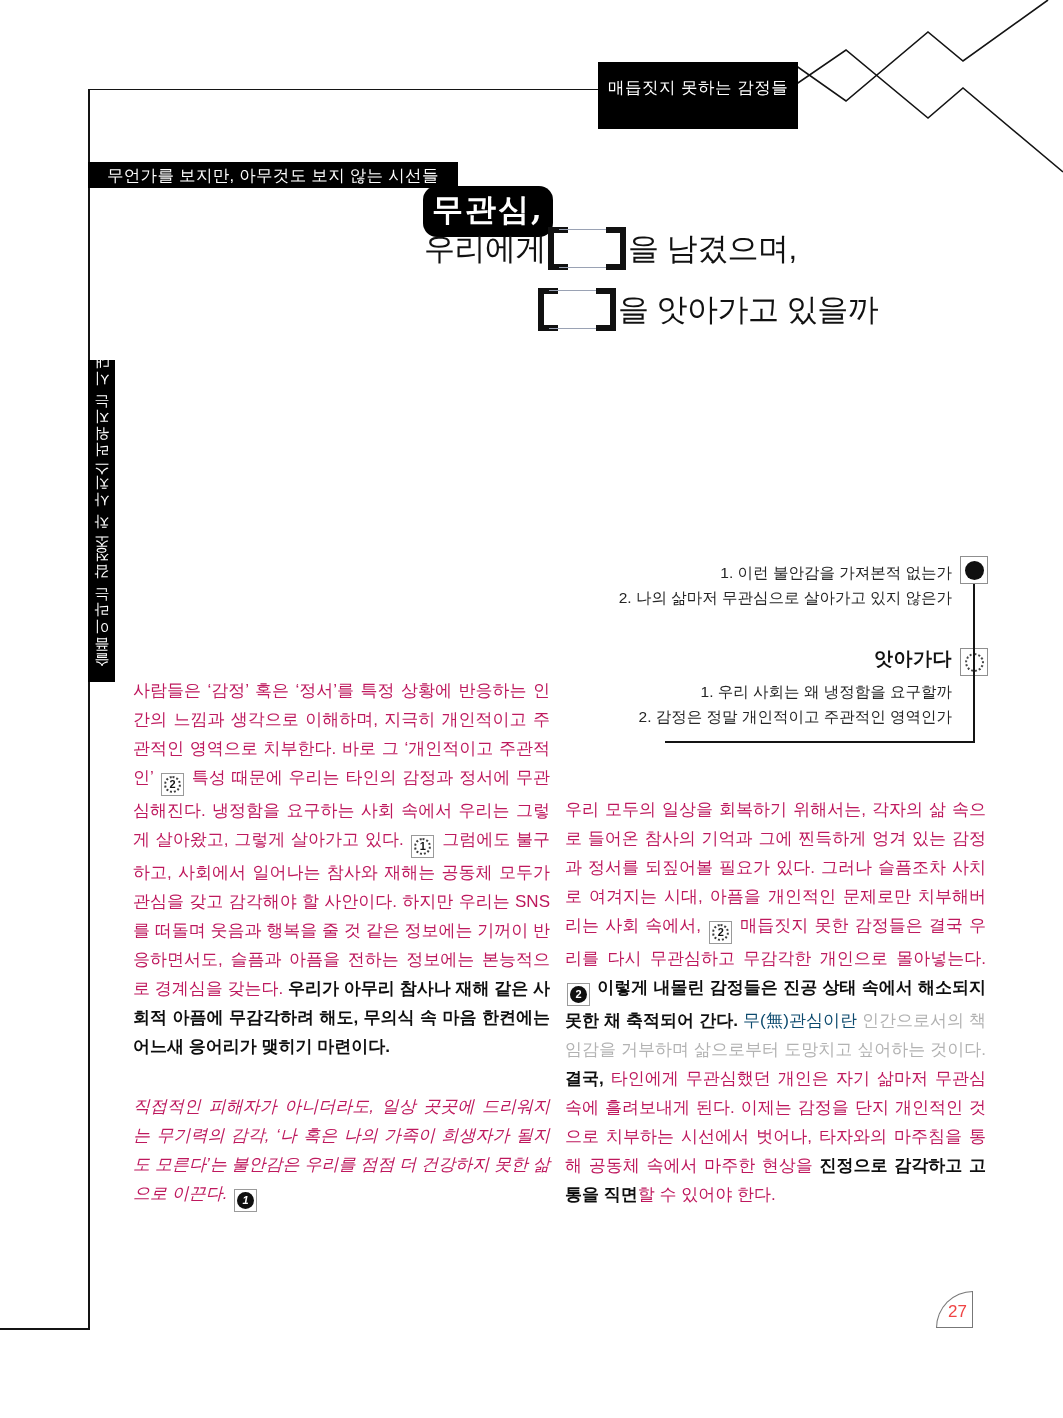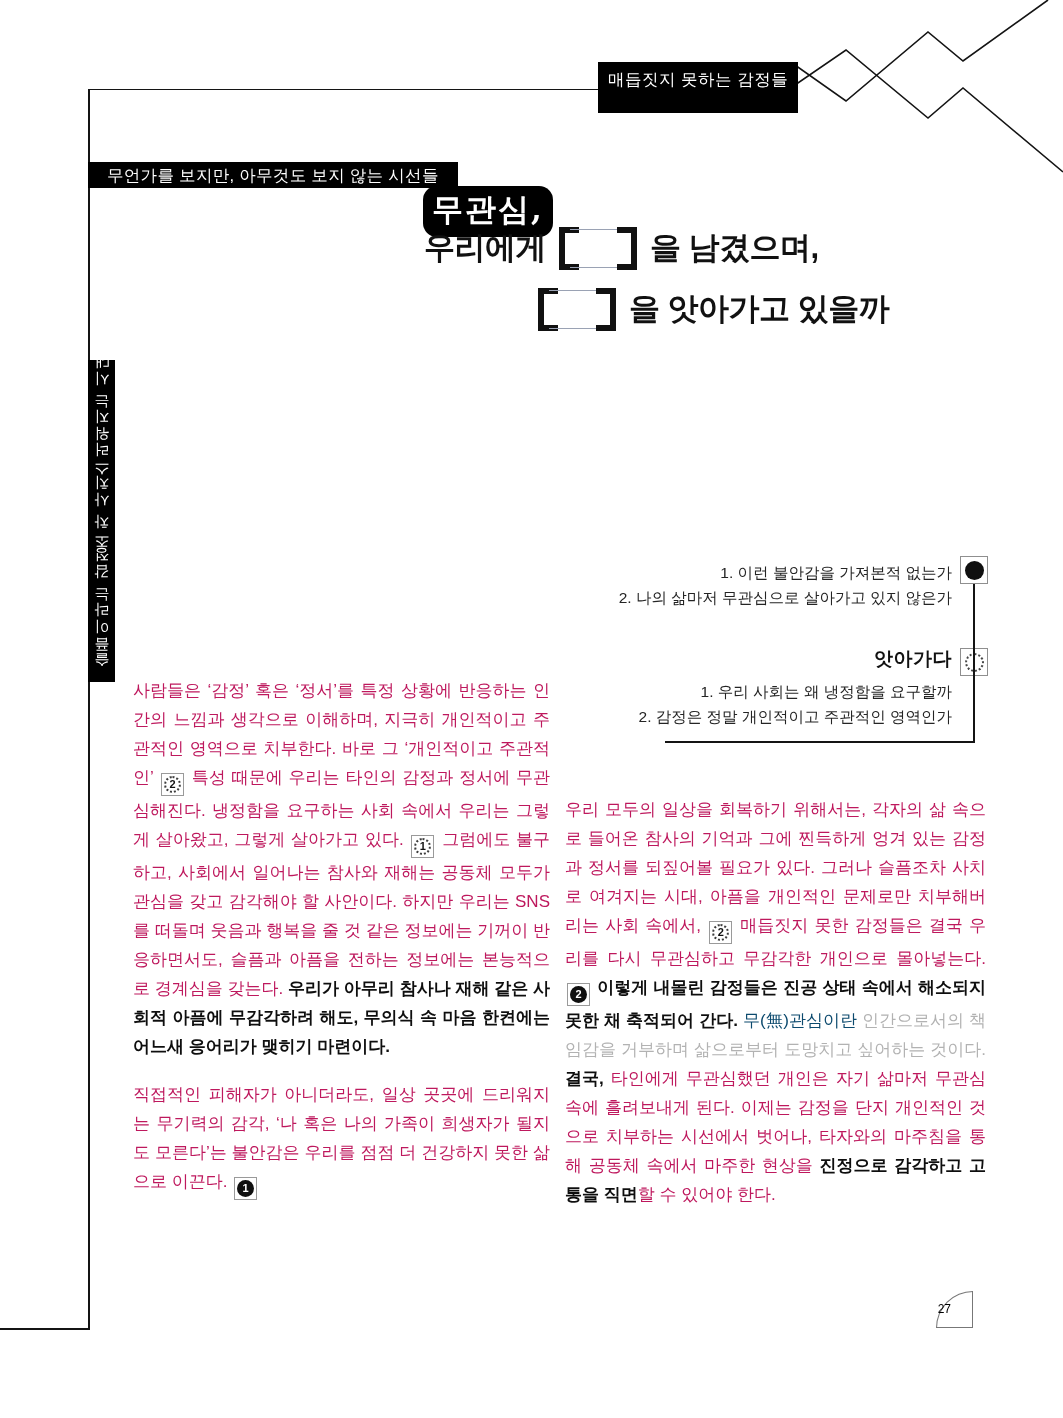--- a/index.html
+++ b/index.html
@@ -4,32 +4,32 @@
 <style>
   html,body{margin:0;padding:0;background:#e8e8e8;}
   #page{position:relative;width:1063px;height:1418px;background:#ffffff;margin:0 auto;
         font-family:"Liberation Sans",sans-serif;color:#1e1e1e;overflow:hidden;}
 
   
   .hline,.vline{position:absolute;background:#141414;}
 
   
   .tag{position:absolute;background:#000;color:#fff;white-space:nowrap;}
-  #tag-knot{left:598px;top:62px;height:43px;line-height:27px;font-size:16.5px;padding:4px 10px;letter-spacing:.5px;}
+  #tag-knot{left:598px;top:62px;height:43px;line-height:27px;font-size:16.5px;padding:12px 10px;letter-spacing:.5px;}
   #tag-gaze{left:88px;top:162px;height:26px;line-height:26px;font-size:16.5px;padding:0 19px;letter-spacing:.3px;}
 
   
   #zigzag{position:absolute;left:778px;top:0;}
 
   
   #title-word{position:absolute;left:423px;top:186px;background:#000;color:#fff;
       font-family:"DejaVu Serif",serif;font-size:31px;font-weight:700;letter-spacing:2px;
       padding:3px 9px 6px 9px;border-radius:14px;}
-  .title-line{position:absolute;display:flex;align-items:flex-start;gap:13px;font-size:31px;
-      font-weight:700;color:#111;letter-spacing:-0.5px;white-space:nowrap;}
+  .title-line{position:absolute;display:flex;align-items:flex-end;gap:2px;font-size:31px;
+      font-weight:400;color:#111;letter-spacing:-0.5px;white-space:nowrap;}
   #title-line1{left:424px;top:227px;}
   #title-line2{left:538px;top:288px;}
   .blank-box{position:relative;display:inline-block;width:78px;height:43px;}
   .bk-l{position:absolute;left:0;top:0;bottom:0;width:14px;border:6px solid #111;border-right:none;}
   .bk-r{position:absolute;right:0;top:0;bottom:0;width:14px;border:6px solid #111;border-left:none;}
   .bk-top{position:absolute;left:11px;right:11px;top:2px;height:1px;background:#9aa2b4;}
   .bk-bot{position:absolute;left:11px;right:11px;bottom:2px;height:1px;background:#9aa2b4;}
 
   
   #side-tag{position:absolute;left:88px;top:360px;width:27px;height:322px;background:#000;color:#fff;
@@ -48,38 +48,38 @@
   #seal-box-take{left:960px;top:648px;}
   .seal{width:19px;height:19px;border-radius:50%;box-sizing:border-box;}
   .seal-filled{background:#101010;border:2.5px dotted #101010;}
   .seal-outline{border:2.5px dotted #474747;background:#fff;}
 
   
   .col{position:absolute;font-size:17px;line-height:29px;text-align:justify;color:#1e1e1e;}
   #col-left{left:133px;top:676px;width:417px;}
   #col-right{left:565px;top:795px;width:421px;}
   .col p{margin:0;}
-  .col p + p{margin-top:19px;}
+  .col p + p{margin-top:31px;font-style:italic;}
   .s-n{color:#be185d;}
   .s-b{font-weight:700;color:#0e0e0e;}
   .s-g{color:#b2b2b2;}
   .s-gd{color:#0c4a6e;}
 
   
   .badge{display:inline-flex;width:23px;height:23px;border:1px solid #9a9a9a;background:#fff;
       align-items:center;justify-content:center;margin:0 2px;vertical-align:-5px;box-sizing:border-box;}
   .badge-num{display:flex;width:17px;height:17px;border-radius:50%;align-items:center;justify-content:center;
       font-size:11px;font-weight:700;line-height:1;box-sizing:border-box;}
   .badge-outline .badge-num{border:2px dotted #3c3c3c;color:#111;}
   .badge-filled .badge-num{border:2px dotted #101010;background:#101010;color:#fff;}
 
   
   #page-corner{position:absolute;left:936px;top:1291px;width:37px;height:37px;background:#fff;
       border:1px solid #777;border-top-left-radius:100% 100%;box-sizing:border-box;}
-  #page-num{position:absolute;right:21px;top:10px;font-size:12px;color:#000000;}
+  #page-num{position:absolute;right:5px;top:10px;font-size:17px;color:#ef4444;}
 </style>
 </head>
 <body>
 
 <div id="page">
 
   <div class="hline" style="left:88px;top:89px;width:511px;height:1px;"></div>
   <div class="vline" style="left:88px;top:89px;width:2px;height:1240px;"></div>
   <div class="hline" style="left:0;top:1328px;width:90px;height:2px;"></div>
 

